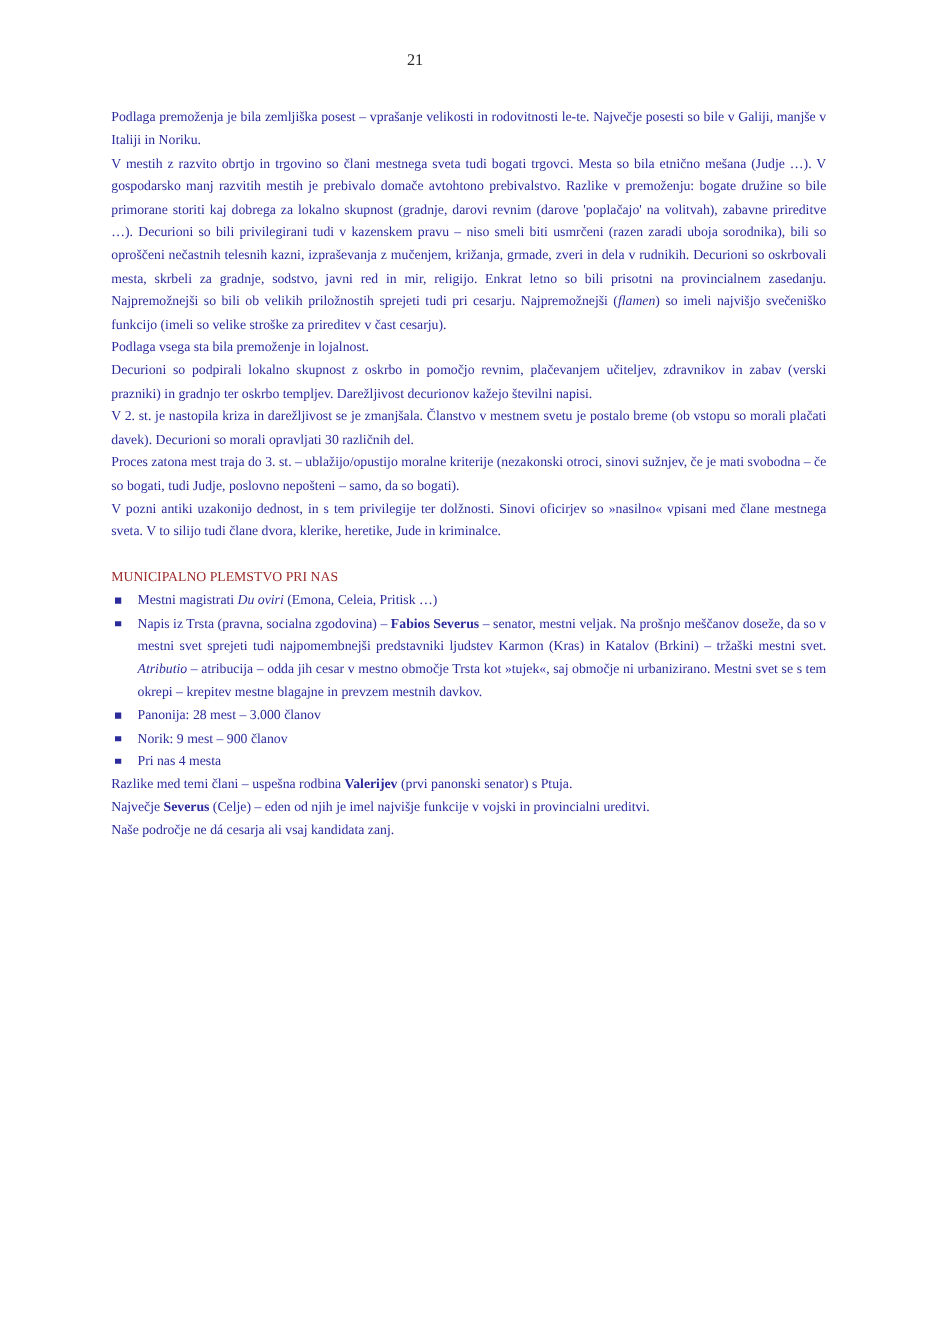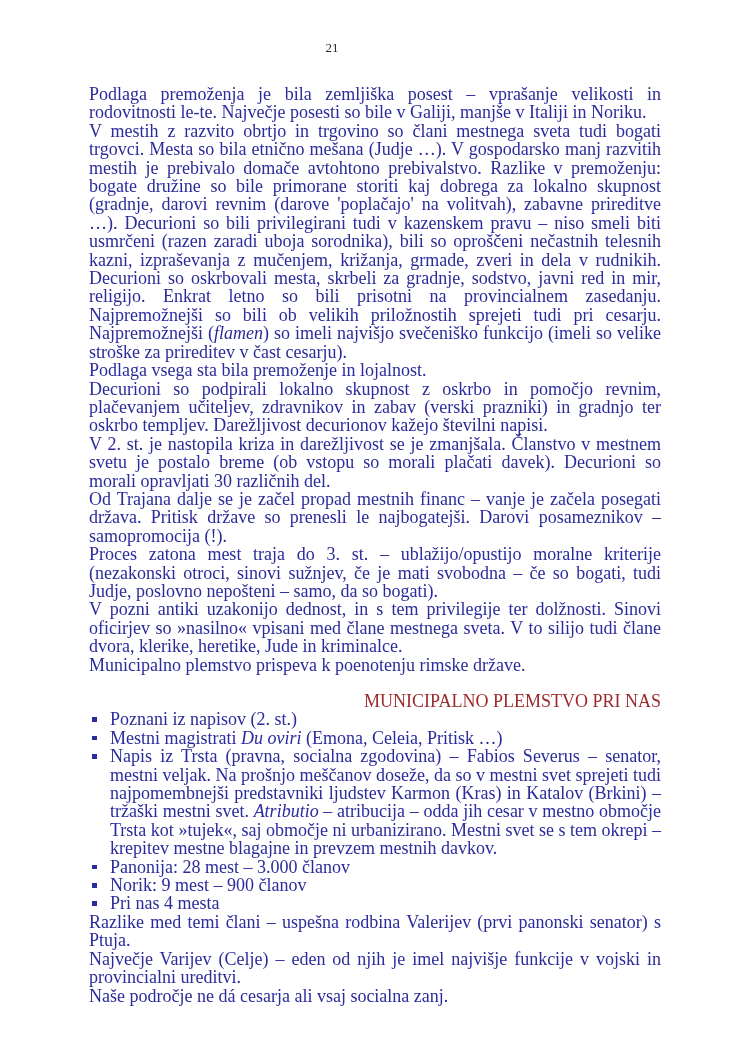--- a/index.html
+++ b/index.html
@@ -12,62 +12,59 @@
   }
   .page-number{
     position:absolute;top:40px;left:0;width:100%;
     text-align:center;
     font-size:13px;
     color:var(--pagenum-color,#2a2a2a);
   }
   .content{
     position:absolute;left:89px;top:85px;width:572px;
     color:var(--body-color,#2b2b9c);
-    font-size:18px;
+    font-size:11px;
     line-height:18.4px;
     text-align:justify;
   }
   .para{margin:0;}
   .heading{
     margin:18px 0 0 0;
     color:var(--heading-color,#9c2a2a);
-    text-align:right;
+    text-align:left;
   }
   .bullet{
     position:relative;
     padding-left:21px;
     margin:0;
   }
   .bullet .marker{
     position:absolute;left:3px;top:7px;
     width:4.5px;height:4.5px;
     background:var(--body-color,#2b2b9c);
   }
-  .content b{font-weight:normal;}
+  .content b{font-weight:bold;}
   .content i{font-style:italic;}
 </style>
 </head>
 <body>
 
 <div class="page">
   <div class="page-number">21</div>
   <div class="content" id="content">
       <p class="para"><span>Podlaga premoženja je bila zemljiška posest – vprašanje velikosti in rodovitnosti le-te. Največje posesti so bile v Galiji, manjše v Italiji in Noriku.</span></p>
       <p class="para"><span>V mestih z razvito obrtjo in trgovino so člani mestnega sveta tudi bogati trgovci. Mesta so bila etnično mešana (Judje …). V gospodarsko manj razvitih mestih je prebivalo domače avtohtono prebivalstvo. Razlike v premoženju: bogate družine so bile primorane storiti kaj dobrega za lokalno skupnost (gradnje, darovi revnim (darove 'poplačajo' na volitvah), zabavne prireditve …). Decurioni so bili privilegirani tudi v kazenskem pravu – niso smeli biti usmrčeni (razen zaradi uboja sorodnika), bili so oproščeni nečastnih telesnih kazni, izpraševanja z mučenjem, križanja, grmade, zveri in dela v rudnikih. Decurioni so oskrbovali mesta, skrbeli za gradnje, sodstvo, javni red in mir, religijo. Enkrat letno so bili prisotni na provincialnem zasedanju. Najpremožnejši so bili ob velikih priložnostih sprejeti tudi pri cesarju. Najpremožnejši (</span><i>flamen</i><span>) so imeli najvišjo svečeniško funkcijo (imeli so velike stroške za prireditev v čast cesarju).</span></p>
       <p class="para"><span>Podlaga vsega sta bila premoženje in lojalnost.</span></p>
       <p class="para"><span>Decurioni so podpirali lokalno skupnost z oskrbo in pomočjo revnim, plačevanjem učiteljev, zdravnikov in zabav (verski prazniki) in gradnjo ter oskrbo templjev. Darežljivost decurionov kažejo številni napisi.</span></p>
       <p class="para"><span>V 2. st. je nastopila kriza in darežljivost se je zmanjšala. Članstvo v mestnem svetu je postalo breme (ob vstopu so morali plačati davek). Decurioni so morali opravljati 30 različnih del.</span></p>
-      <p class="para"><span>Od Trajana dalje se je začel propad mestnih financ – vanje je začela posegati država. Pritisk države so prenesli le najbogatejši. Darovi posameznikov – samopromocija (!).</span></p>
       <p class="para"><span>Proces zatona mest traja do 3. st. – ublažijo/opustijo moralne kriterije (nezakonski otroci, sinovi sužnjev, če je mati svobodna – če so bogati, tudi Judje, poslovno nepošteni – samo, da so bogati).</span></p>
       <p class="para"><span>V pozni antiki uzakonijo dednost, in s tem privilegije ter dolžnosti. Sinovi oficirjev so »nasilno« vpisani med člane mestnega sveta. V to silijo tudi člane dvora, klerike, heretike, Jude in kriminalce.</span></p>
-      <p class="para"><span>Municipalno plemstvo prispeva k poenotenju rimske države.</span></p>
       <p class="heading"><span>MUNICIPALNO PLEMSTVO PRI NAS</span></p>
-      <div class="bullet"><span class="marker"></span><span><span>Poznani iz napisov (2. st.)</span></span></div>
       <div class="bullet"><span class="marker"></span><span><span>Mestni magistrati </span><i>Du oviri</i><span> (Emona, Celeia, Pritisk …)</span></span></div>
       <div class="bullet"><span class="marker"></span><span><span>Napis iz Trsta (pravna, socialna zgodovina) – </span><b>Fabios Severus</b><span> – senator, mestni veljak. Na prošnjo meščanov doseže, da so v mestni svet sprejeti tudi najpomembnejši predstavniki ljudstev Karmon (Kras) in Katalov (Brkini) – tržaški mestni svet. </span><i>Atributio</i><span> – atribucija – odda jih cesar v mestno območje Trsta kot »tujek«, saj območje ni urbanizirano. Mestni svet se s tem okrepi – krepitev mestne blagajne in prevzem mestnih davkov.</span></span></div>
       <div class="bullet"><span class="marker"></span><span><span>Panonija: 28 mest – 3.000 članov</span></span></div>
       <div class="bullet"><span class="marker"></span><span><span>Norik: 9 mest – 900 članov</span></span></div>
       <div class="bullet"><span class="marker"></span><span><span>Pri nas 4 mesta</span></span></div>
       <p class="para"><span>Razlike med temi člani – uspešna rodbina </span><b>Valerijev</b><span> (prvi panonski senator) s Ptuja.</span></p>
-      <p class="para"><span>Največje </span><b>Varijev</b><span> (Celje) – eden od njih je imel najvišje funkcije v vojski in provincialni ureditvi.</span></p>
-      <p class="para"><span>Naše področje ne dá cesarja ali vsaj socialna zanj.</span></p>
+      <p class="para"><span>Največje </span><b>Severus</b><span> (Celje) – eden od njih je imel najvišje funkcije v vojski in provincialni ureditvi.</span></p>
+      <p class="para"><span>Naše področje ne dá cesarja ali vsaj kandidata zanj.</span></p>
     </div>
 </div>
 
 </body></html>

